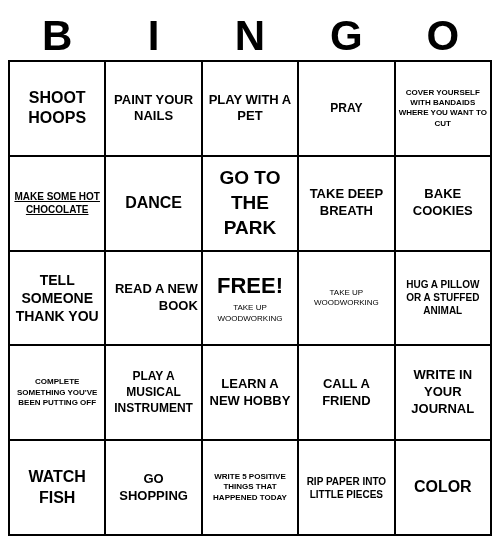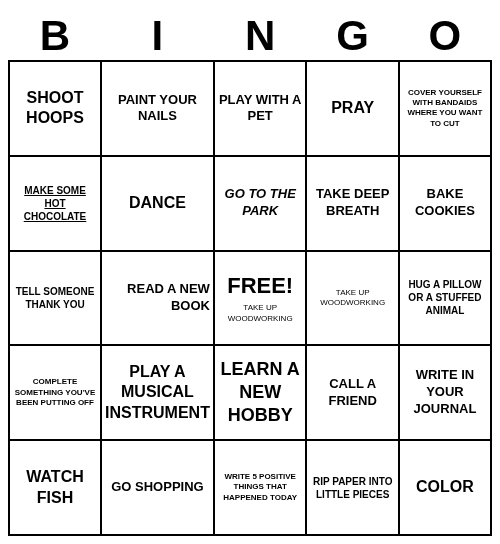--- a/index.html
+++ b/index.html
@@ -50,41 +50,41 @@
         <th style="font-size: 42px; font-weight: bold; text-align: center; padding: 0px; border: none;">N</th>
         <th style="font-size: 42px; font-weight: bold; text-align: center; padding: 0px; border: none;">G</th>
         <th style="font-size: 42px; font-weight: bold; text-align: center; padding: 0px; border: none;">O</th>
       </tr>
   </thead>
   <tbody id="grid-body">
   <tr>
         <td style="font-size: 16px;">SHOOT HOOPS</td>
         <td style="font-size: 13px;">PAINT YOUR NAILS</td>
         <td style="font-size: 13px;">PLAY WITH A PET</td>
-        <td style="font-size: 16px;">PRAY</td>
+        <td style="font-size: 12px;">PRAY</td>
         <td style="font-size: 8px;">COVER YOURSELF WITH BANDAIDS WHERE YOU WANT TO CUT</td>
       </tr>
       <tr>
         <td style="font-size: 10px; text-decoration: underline;">MAKE SOME HOT CHOCOLATE</td>
         <td style="font-size: 16px;">DANCE</td>
-        <td style="font-size: 13px; font-style: italic;">GO TO THE PARK</td>
+        <td style="font-size: 19px;">GO TO THE PARK</td>
         <td style="font-size: 13px;">TAKE DEEP BREATH</td>
         <td style="font-size: 13px;">BAKE COOKIES</td>
       </tr>
       <tr>
-        <td style="font-size: 10px;">TELL SOMEONE THANK YOU</td>
+        <td style="font-size: 14px;">TELL SOMEONE THANK YOU</td>
         <td style="font-size: 13px; text-align: right;">READ A NEW BOOK</td>
         <td><span style="font-size:22px;font-weight:bold;">FREE!</span><span style="font-size:8px;font-weight:normal;display:block;margin-top:3px;text-transform:uppercase;">TAKE UP WOODWORKING</span></td>
         <td style="font-size: 8px; font-weight: normal;">TAKE UP WOODWORKING</td>
         <td style="font-size: 10px;">HUG A PILLOW OR A STUFFED ANIMAL</td>
       </tr>
       <tr>
         <td style="font-size: 8px;">COMPLETE SOMETHING YOU'VE BEEN PUTTING OFF</td>
-        <td style="font-size: 16px;">PLAY A MUSICAL INSTRUMENT</td>
-        <td style="font-size: 18px;">LEARN A NEW HOBBY</td>
+        <td style="font-size: 12px;">PLAY A MUSICAL INSTRUMENT</td>
+        <td style="font-size: 13px;">LEARN A NEW HOBBY</td>
         <td style="font-size: 13px;">CALL A FRIEND</td>
         <td style="font-size: 13px;">WRITE IN YOUR JOURNAL</td>
       </tr>
       <tr>
         <td style="font-size: 16px;">WATCH FISH</td>
         <td style="font-size: 13px;">GO SHOPPING</td>
         <td style="font-size: 8px;">WRITE 5 POSITIVE THINGS THAT HAPPENED TODAY</td>
         <td style="font-size: 10px;">RIP PAPER INTO LITTLE PIECES</td>
         <td style="font-size: 16px;">COLOR</td>
       </tr>

